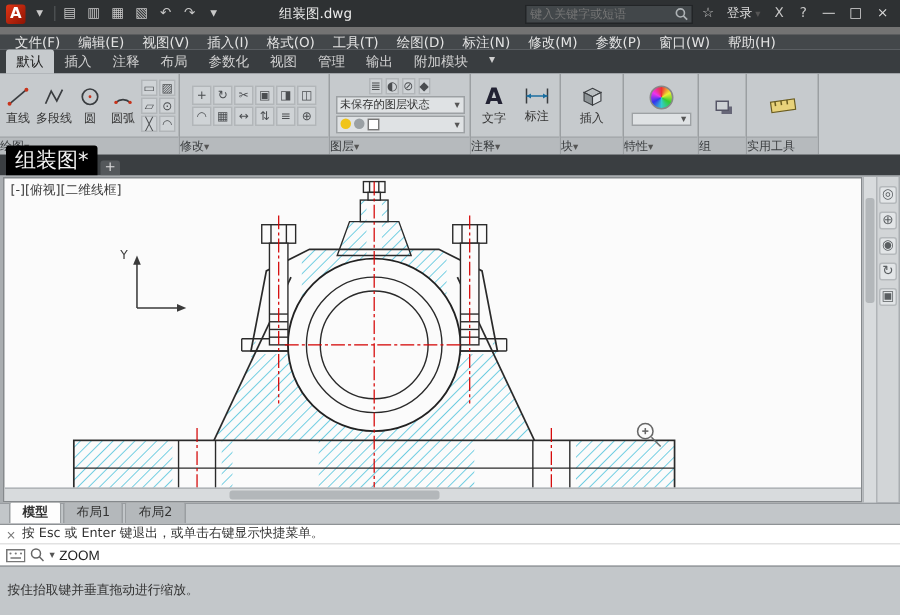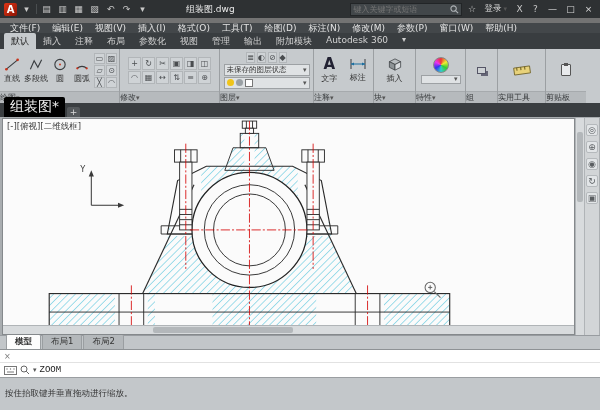--- a/index.html
+++ b/index.html
@@ -60,21 +60,21 @@
 .nav-ico{width:12px;height:12px;display:flex;align-items:center;justify-content:center;color:#5a5e61;font-size:9px;background:#e2e5e7;border:1px solid #b5b9bc;border-radius:2px}
 
 .laytabs{height:14px;background:#c2c6c9;border-top:1px solid #989ca0;display:flex;align-items:flex-end;padding-left:6px;gap:1px;flex:0 0 auto}
 .ltab{font-size:8.5px;color:#333;padding:1px 8px;border:1px solid #9a9ea1;border-bottom:none;background:#b4b8bb;border-radius:2px 2px 0 0}
 .ltab.active{background:#fdfdfd;font-weight:bold}
 
 .cmd{background:#fff;border-top:1px solid #8e9295;flex:0 0 auto}
 .cmd-hist{height:13px;display:flex;align-items:center;gap:4px;padding:0 4px;color:#333;font-size:8.5px;border-bottom:1px solid #e2e2e2;white-space:nowrap;overflow:hidden}
 .cmd-x{color:#777;font-size:8px}
 .cmd-line{height:14px;display:flex;align-items:center;gap:3px;padding:0 4px}
-.cmd-text{font-family:Liberation Mono, monospace;font-size:9px;color:#222}
+.cmd-text{font-family:Liberation Sans, sans-serif;font-size:9px;color:#222}
 
 .statusbar{height:15px;background:#c3c7ca;border-top:1px solid #9a9ea1;display:flex;align-items:center;padding:16px 5px;color:#333;font-size:8.5px;flex:0 0 auto;white-space:nowrap;overflow:hidden}
 svg .thin{stroke:#2a2a2a;stroke-width:0.9;fill:none}
 svg text{font-family:"DejaVu Sans","Liberation Sans",sans-serif}
 </style>
 </head>
 <body>
 
 <div class="titlebar">
   <div class="logo">A</div>
@@ -127,21 +127,20 @@
 <div class="tabrow">
   <span class="rtab active">默认</span>
   <span class="rtab">插入</span>
   <span class="rtab">注释</span>
   <span class="rtab">布局</span>
   <span class="rtab">参数化</span>
   <span class="rtab">视图</span>
   <span class="rtab">管理</span>
   <span class="rtab">输出</span>
   <span class="rtab">附加模块</span>
-  <span class="rtab">Autodesk 360</span>
   <span class="tab-extra">▾</span>
 </div>
 
 <div class="ribbon">
 
   <div class="panel" style="width:120px">
     <div class="panel-body">
       <div class="bigtool">
         <svg width="16" height="15" viewBox="0 0 16 16">
             <line x1="2" y1="13" x2="14" y2="3" stroke="#3a3d40" stroke-width="1.2"></line>
@@ -305,30 +304,20 @@
           <line x1="4" y1="4" x2="4" y2="7" stroke="#6b5d20" transform="rotate(-8 9 7)"></line>
           <line x1="8" y1="4" x2="8" y2="7" stroke="#6b5d20" transform="rotate(-8 9 7)"></line>
           <line x1="12" y1="4" x2="12" y2="7" stroke="#6b5d20" transform="rotate(-8 9 7)"></line>
         </svg>
     </div>
     <div class="panel-title">
       <span>实用工具</span>
     </div>
   </div>
 
-  <div class="panel" style="width:40px;border-right:none">
-    <div class="panel-body">
-      <span class="clip">
-          <span></span>
-        </span>
-    </div>
-    <div class="panel-title">
-      <span>剪贴板</span>
-    </div>
-  </div>
 </div>
 
 <div class="filetabs">
   <span class="ftab">组装图*</span>
   <span class="ftab-plus">+</span>
 </div>
 
 <div class="canvas-row">
   <div class="canvas">
     <div class="vp-label">[-][俯视][二维线框]</div>
@@ -465,20 +454,21 @@
 
 <div class="laytabs">
   <span class="ltab active">模型</span>
   <span class="ltab">布局1</span>
   <span class="ltab">布局2</span>
 </div>
 
 <div class="cmd">
   <div class="cmd-hist">
     <span class="cmd-x">×</span>
+    <span>按 Esc 或 Enter 键退出，或单击右键显示快捷菜单。</span>
   </div>
   <div class="cmd-line">
     <svg width="13" height="9" viewBox="0 0 13 9">
         <rect x="0.5" y="0.5" width="12" height="8" fill="none" stroke="#777"></rect>
         <circle cx="3" cy="3" r="0.7" fill="#777"></circle>
         <circle cx="6.5" cy="3" r="0.7" fill="#777"></circle>
         <circle cx="10" cy="3" r="0.7" fill="#777"></circle>
         <line x1="3" y1="6" x2="10" y2="6" stroke="#777"></line>
       </svg>
     <svg width="10" height="10" viewBox="0 0 10 10">

